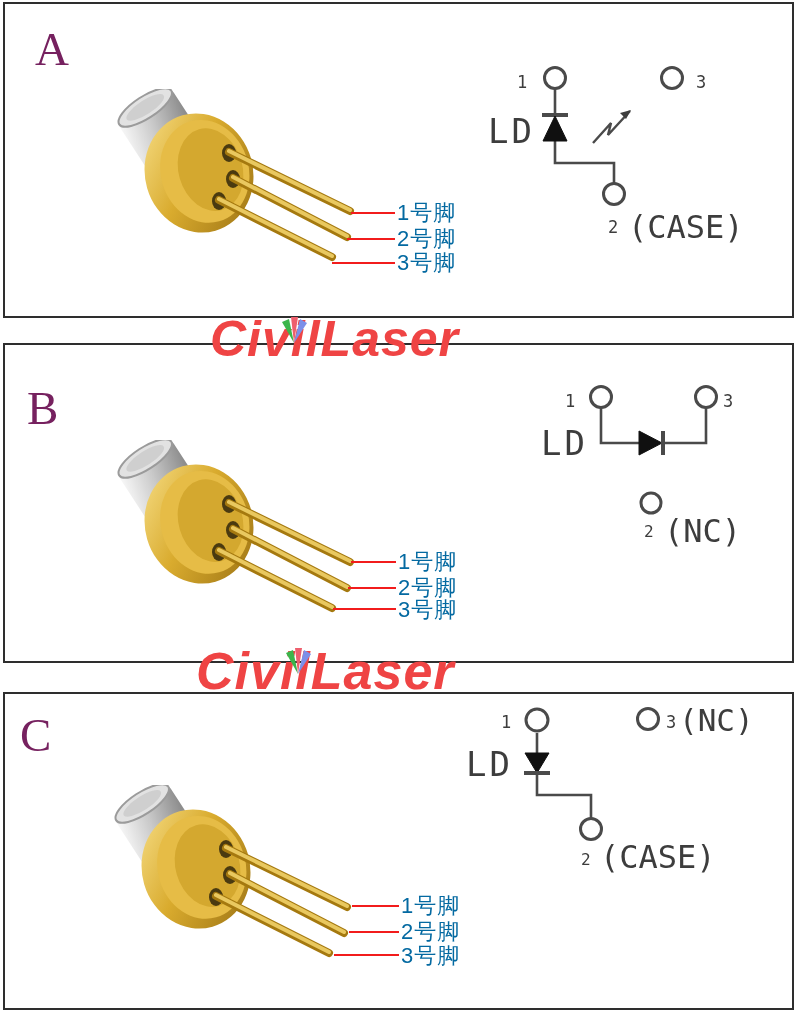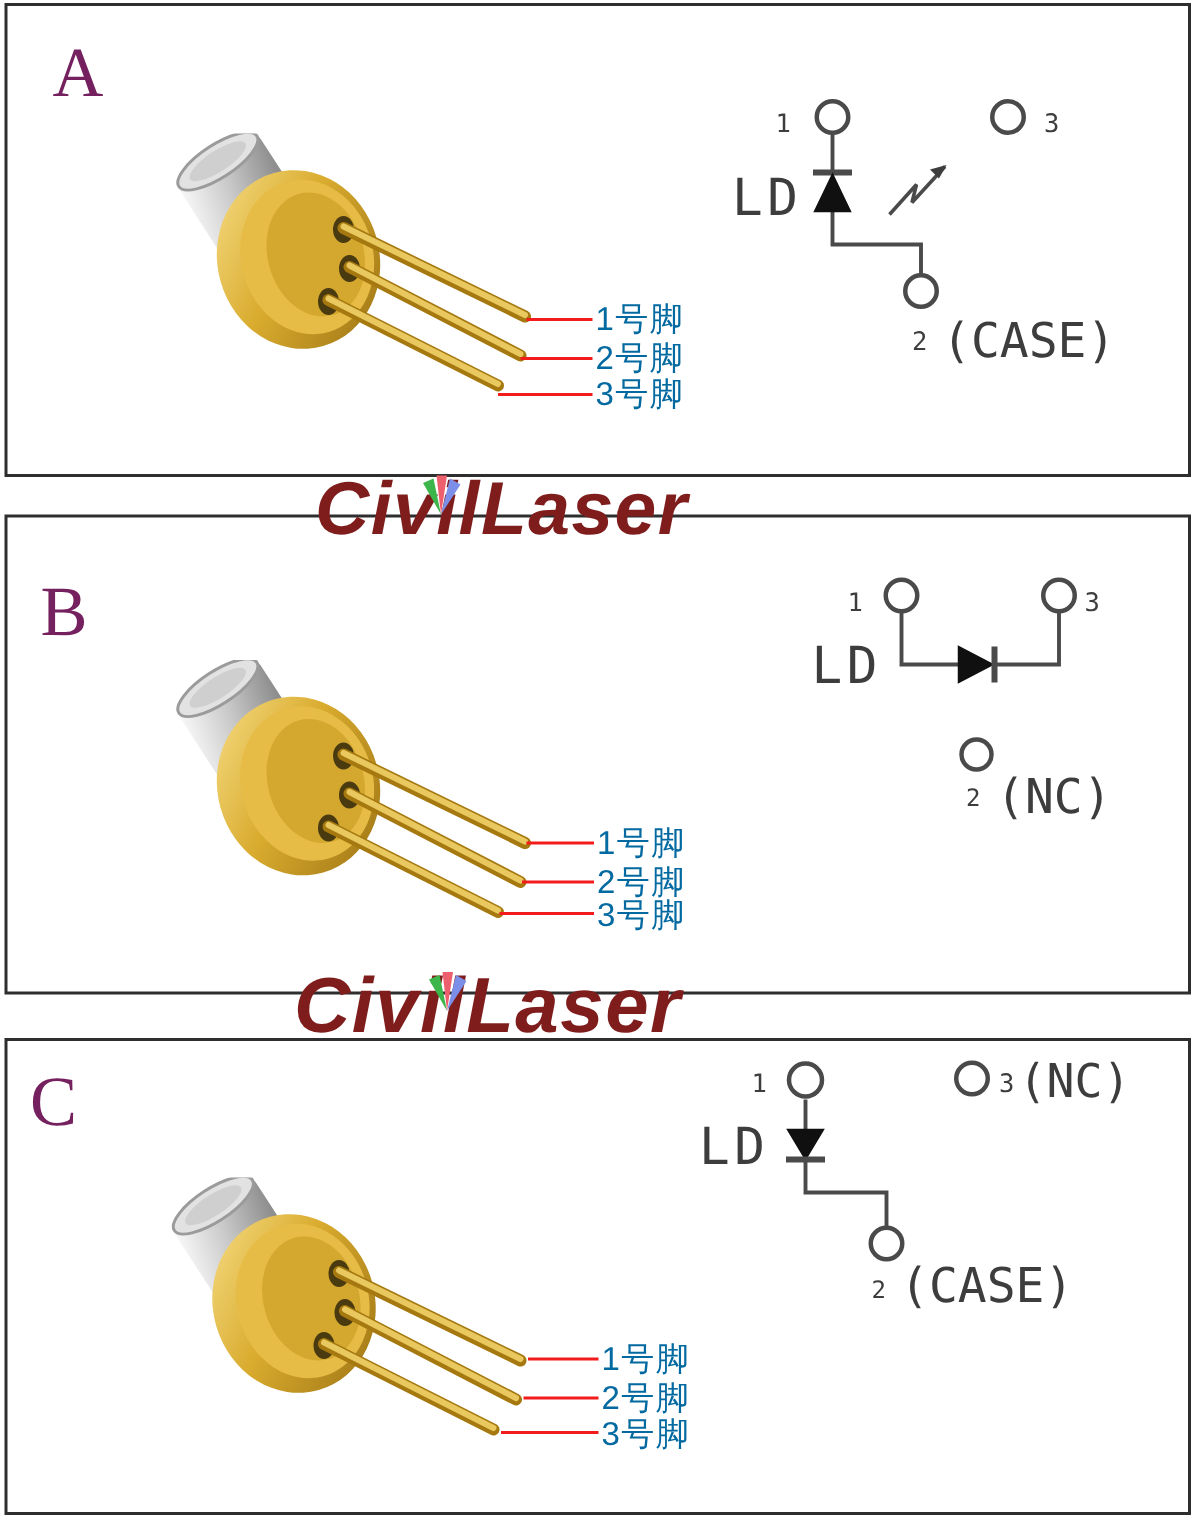--- a/index.html
+++ b/index.html
@@ -25,21 +25,21 @@
     line-height:1;white-space:nowrap;letter-spacing:1px;
   }
   .circuit{position:absolute;left:0;top:0;}
   .circuit text{
     font-family:"DejaVu Sans Mono", monospace;fill:#3d3d3d;
   }
   .circuit .wire{stroke:#4a4a4a;stroke-width:2.6;fill:none;}
   .circuit .terminal{fill:#ffffff;stroke:#4a4a4a;stroke-width:3;}
   .circuit .diode{fill:#101010;stroke:#101010;}
   .watermark{
-    position:absolute;z-index:6;color:#7f1d1d;
+    position:absolute;z-index:6;color:#ef4444;
     font-size:50px;font-weight:bold;font-style:italic;
     letter-spacing:1px;line-height:1;white-space:nowrap;
   }
   .watermark .fan{position:absolute;}
   .wm-text{position:relative;}
 </style>
 </head>
 <body>
 
 <svg width="0" height="0" style="position:absolute" aria-hidden="true">

